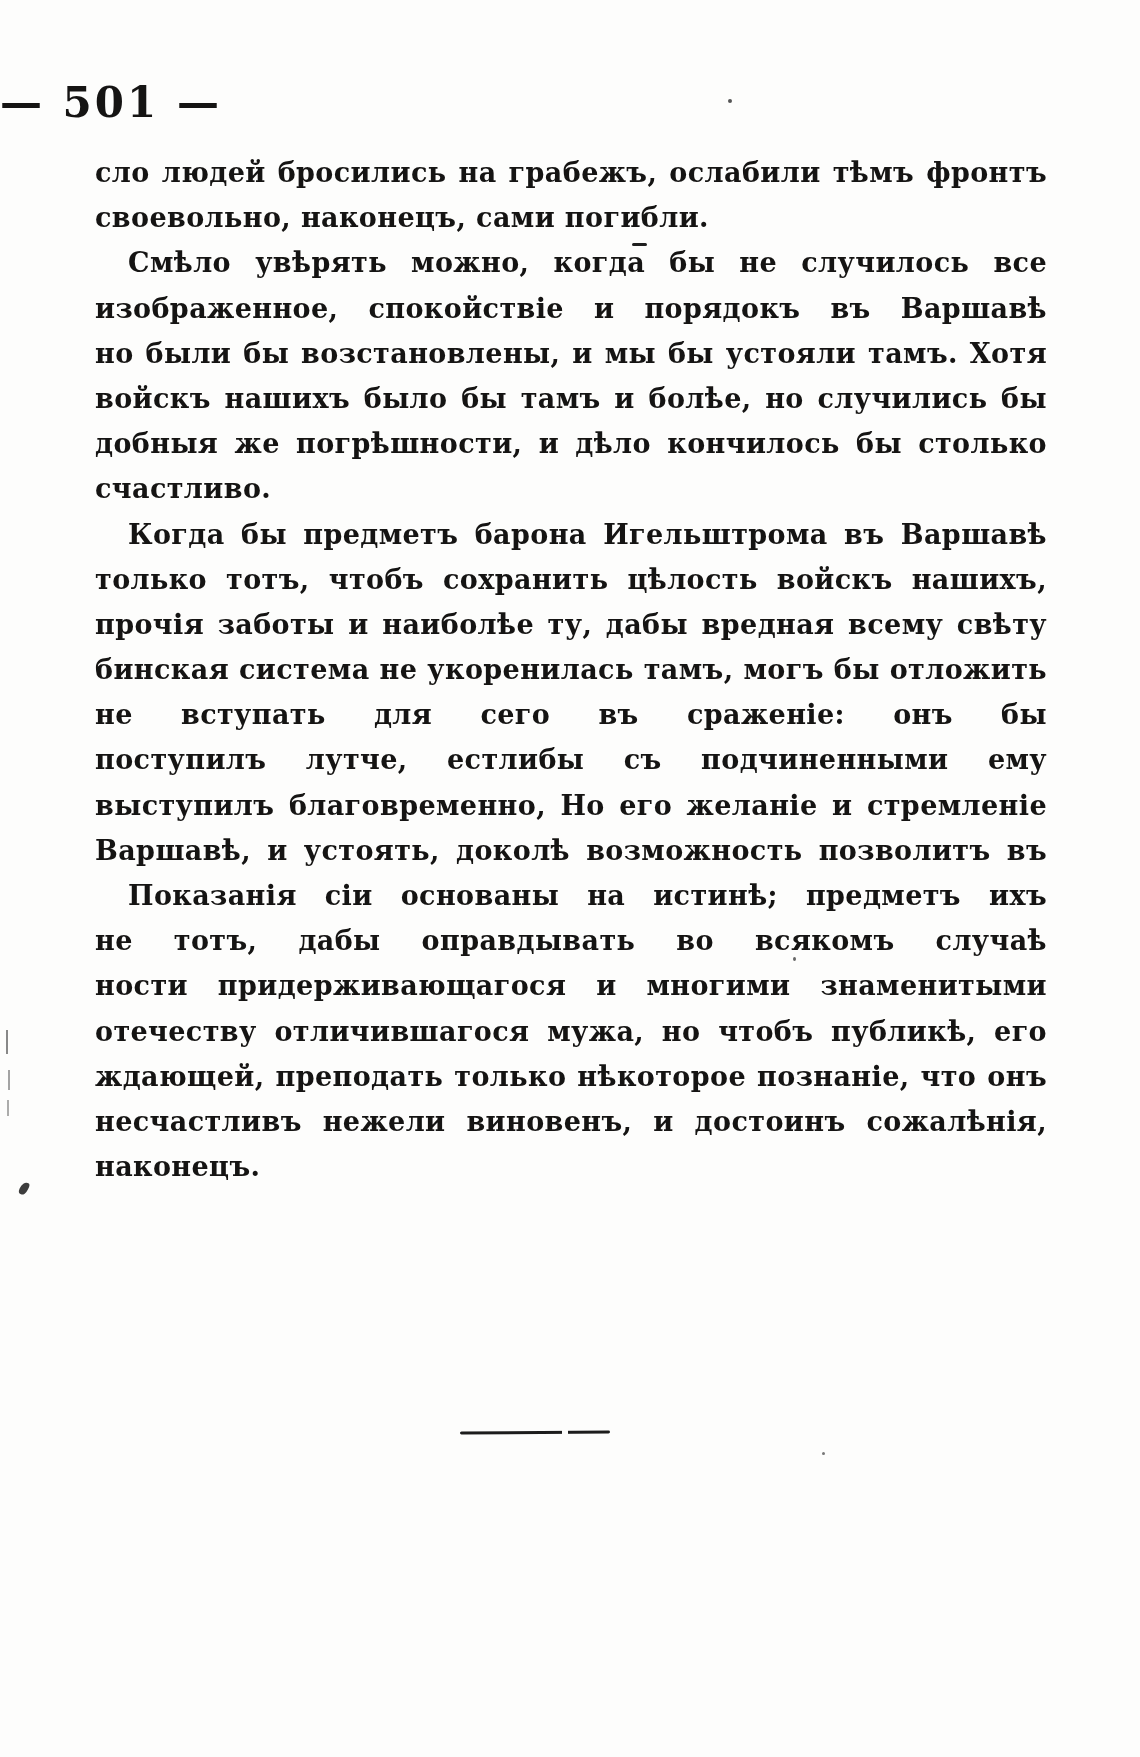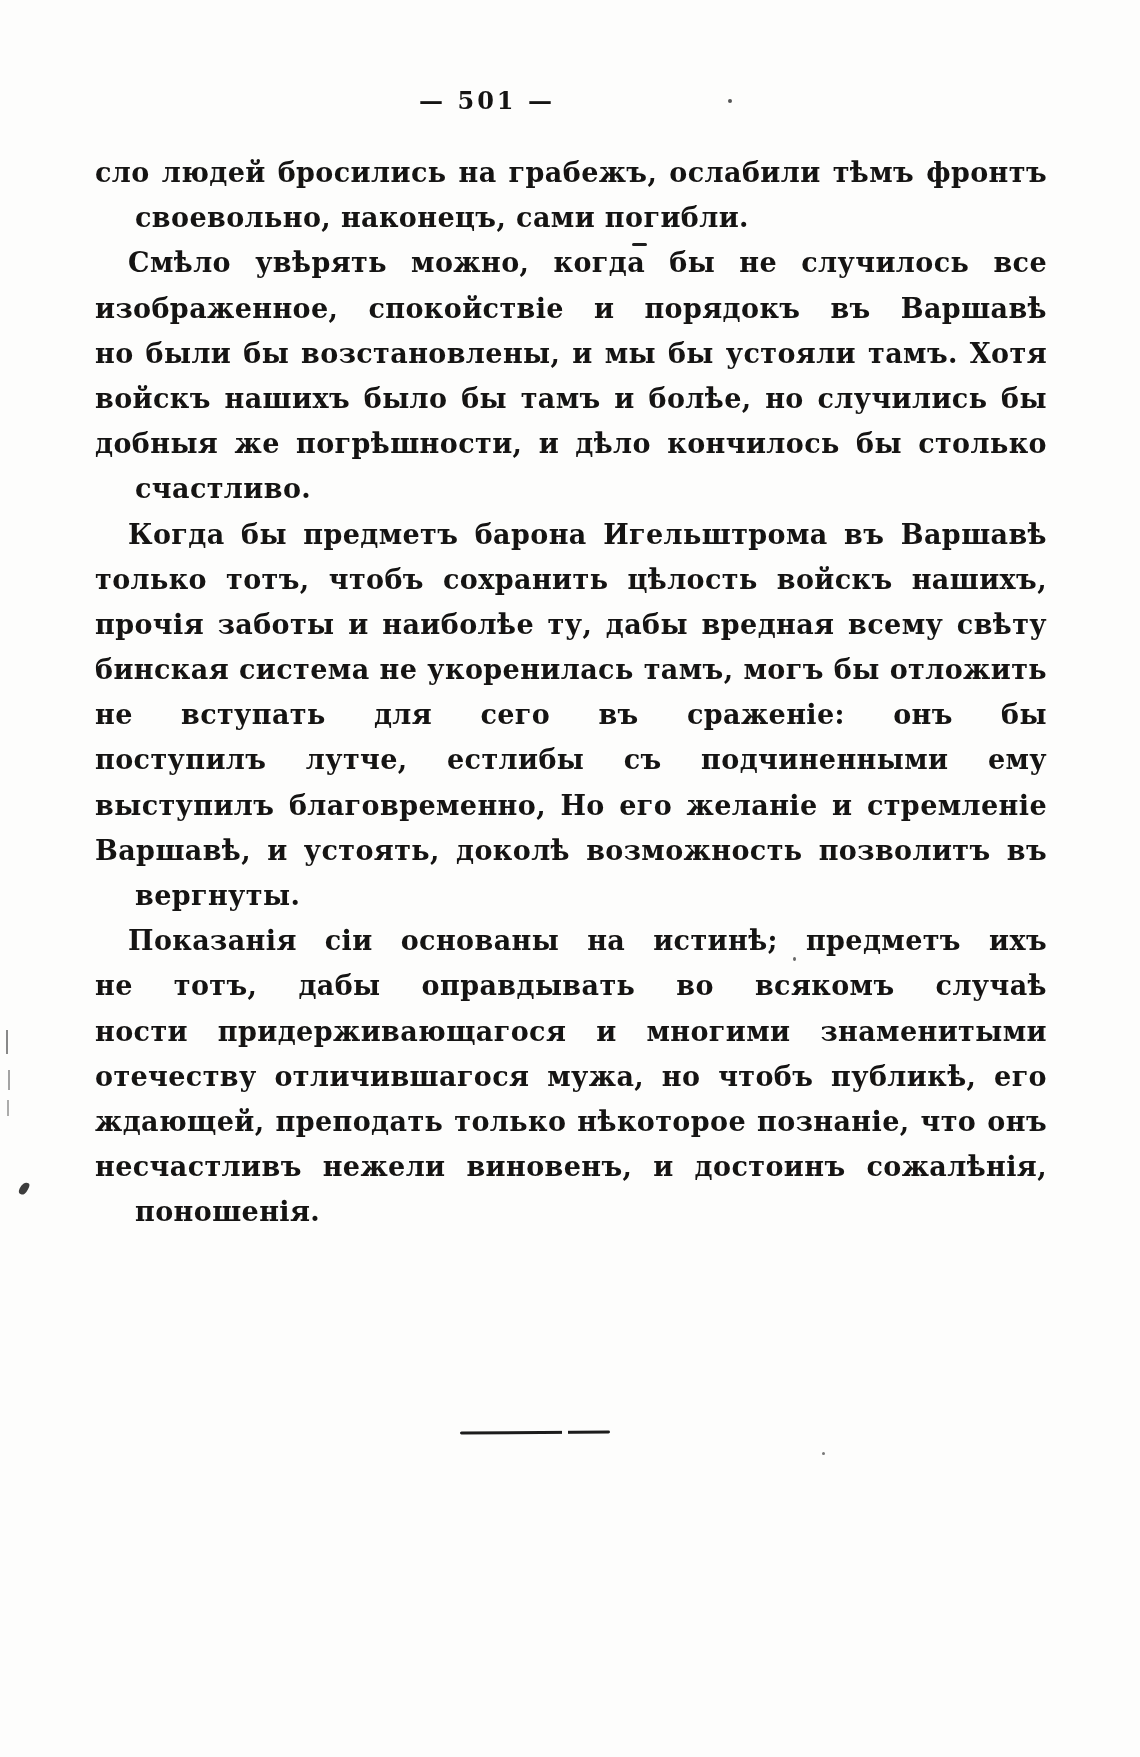--- a/index.html
+++ b/index.html
@@ -10,46 +10,45 @@
     background: #fdfdfc;
     font-family: "DejaVu Serif", "Liberation Serif", serif;
     color: #151413;
     overflow: hidden;
   }
   .page-number {
     position: absolute;
     top: 78px;
     left: 0;
     width: 974px;
-    text-align: center;
-    font-size: 24px;
+    text-align: left;
+    font-size: 42px;
     font-weight: 700;
     letter-spacing: 3px;
     white-space: nowrap;
-    margin-top: 8px;
   }
   .text-block {
     position: absolute;
     left: 95px;
     top: 150px;
     width: 952px;
   }
   .line {
     font-size: 27px;
     font-weight: 700;
     line-height: 45.2px;
     height: 45.2px;
     letter-spacing: 0.4px;
     text-align: justify;
     text-align-last: justify;
     overflow: hidden;
     white-space: normal;
   }
   .line.indent { text-indent: 33px; }
-  .line.end { text-align-last: left; margin-left: 40px; }
+  .line.end { text-align-last: left; }
   .divider {
     position: absolute;
     top: 1431px;
     left: 460px;
     width: 150px;
     height: 3px;
     background: linear-gradient(90deg, #1c1c1c 0%, #1c1c1c 68%, transparent 68%, transparent 72%, #1c1c1c 72%, #1c1c1c 100%);
     transform: rotate(-0.4deg);
     border-radius: 2px;
   }
@@ -84,29 +83,28 @@
     <div class="line end">счастливо.</div>
 
     <div class="line indent">Когда бы предметъ барона Игельштрома въ Варшавѣ былъ</div>
     <div class="line">только тотъ, чтобъ сохранить цѣлость войскъ нашихъ, всѣ же</div>
     <div class="line">прочія заботы и наиболѣе ту, дабы вредная всему свѣту Яко-</div>
     <div class="line">бинская система не укоренилась тамъ, могъ бы отложить и</div>
     <div class="line">не вступать для сего въ сраженіе: онъ бы безпрекословно</div>
     <div class="line">поступилъ лутче, естлибы съ подчиненными ему войсками</div>
     <div class="line">выступилъ благовременно, Но его желаніе и стремленіе кло-</div>
     <div class="line">Варшавѣ, и устоять, доколѣ возможность позволитъ въ томъ,</div>
-    <div class="line end">вергнуты.</div>
 
     <div class="line indent">Показанія сіи основаны на истинѣ; предметъ ихъ отнюдь</div>
     <div class="line">не тотъ, дабы оправдывать во всякомъ случаѣ предосторож-</div>
     <div class="line">ности придерживающагося и многими знаменитыми услугами</div>
     <div class="line">отечеству отличившагося мужа, но чтобъ публикѣ, его осу-</div>
     <div class="line">ждающей, преподать только нѣкоторое познаніе, что онъ болѣе</div>
     <div class="line">несчастливъ нежели виновенъ, и достоинъ сожалѣнія, вмѣсто</div>
-    <div class="line end">поношенія.</div>
+    <div class="line end">наконецъ.</div>
   </div>
 
   <div class="divider"></div>
 
   <div class="artifact a-macron"></div>
   <div class="artifact a-speck-top"></div>
   <div class="artifact a-mark-1"></div>
   <div class="artifact a-mark-2"></div>
   <div class="artifact a-mark-3"></div>
   <div class="artifact a-comma"></div>

